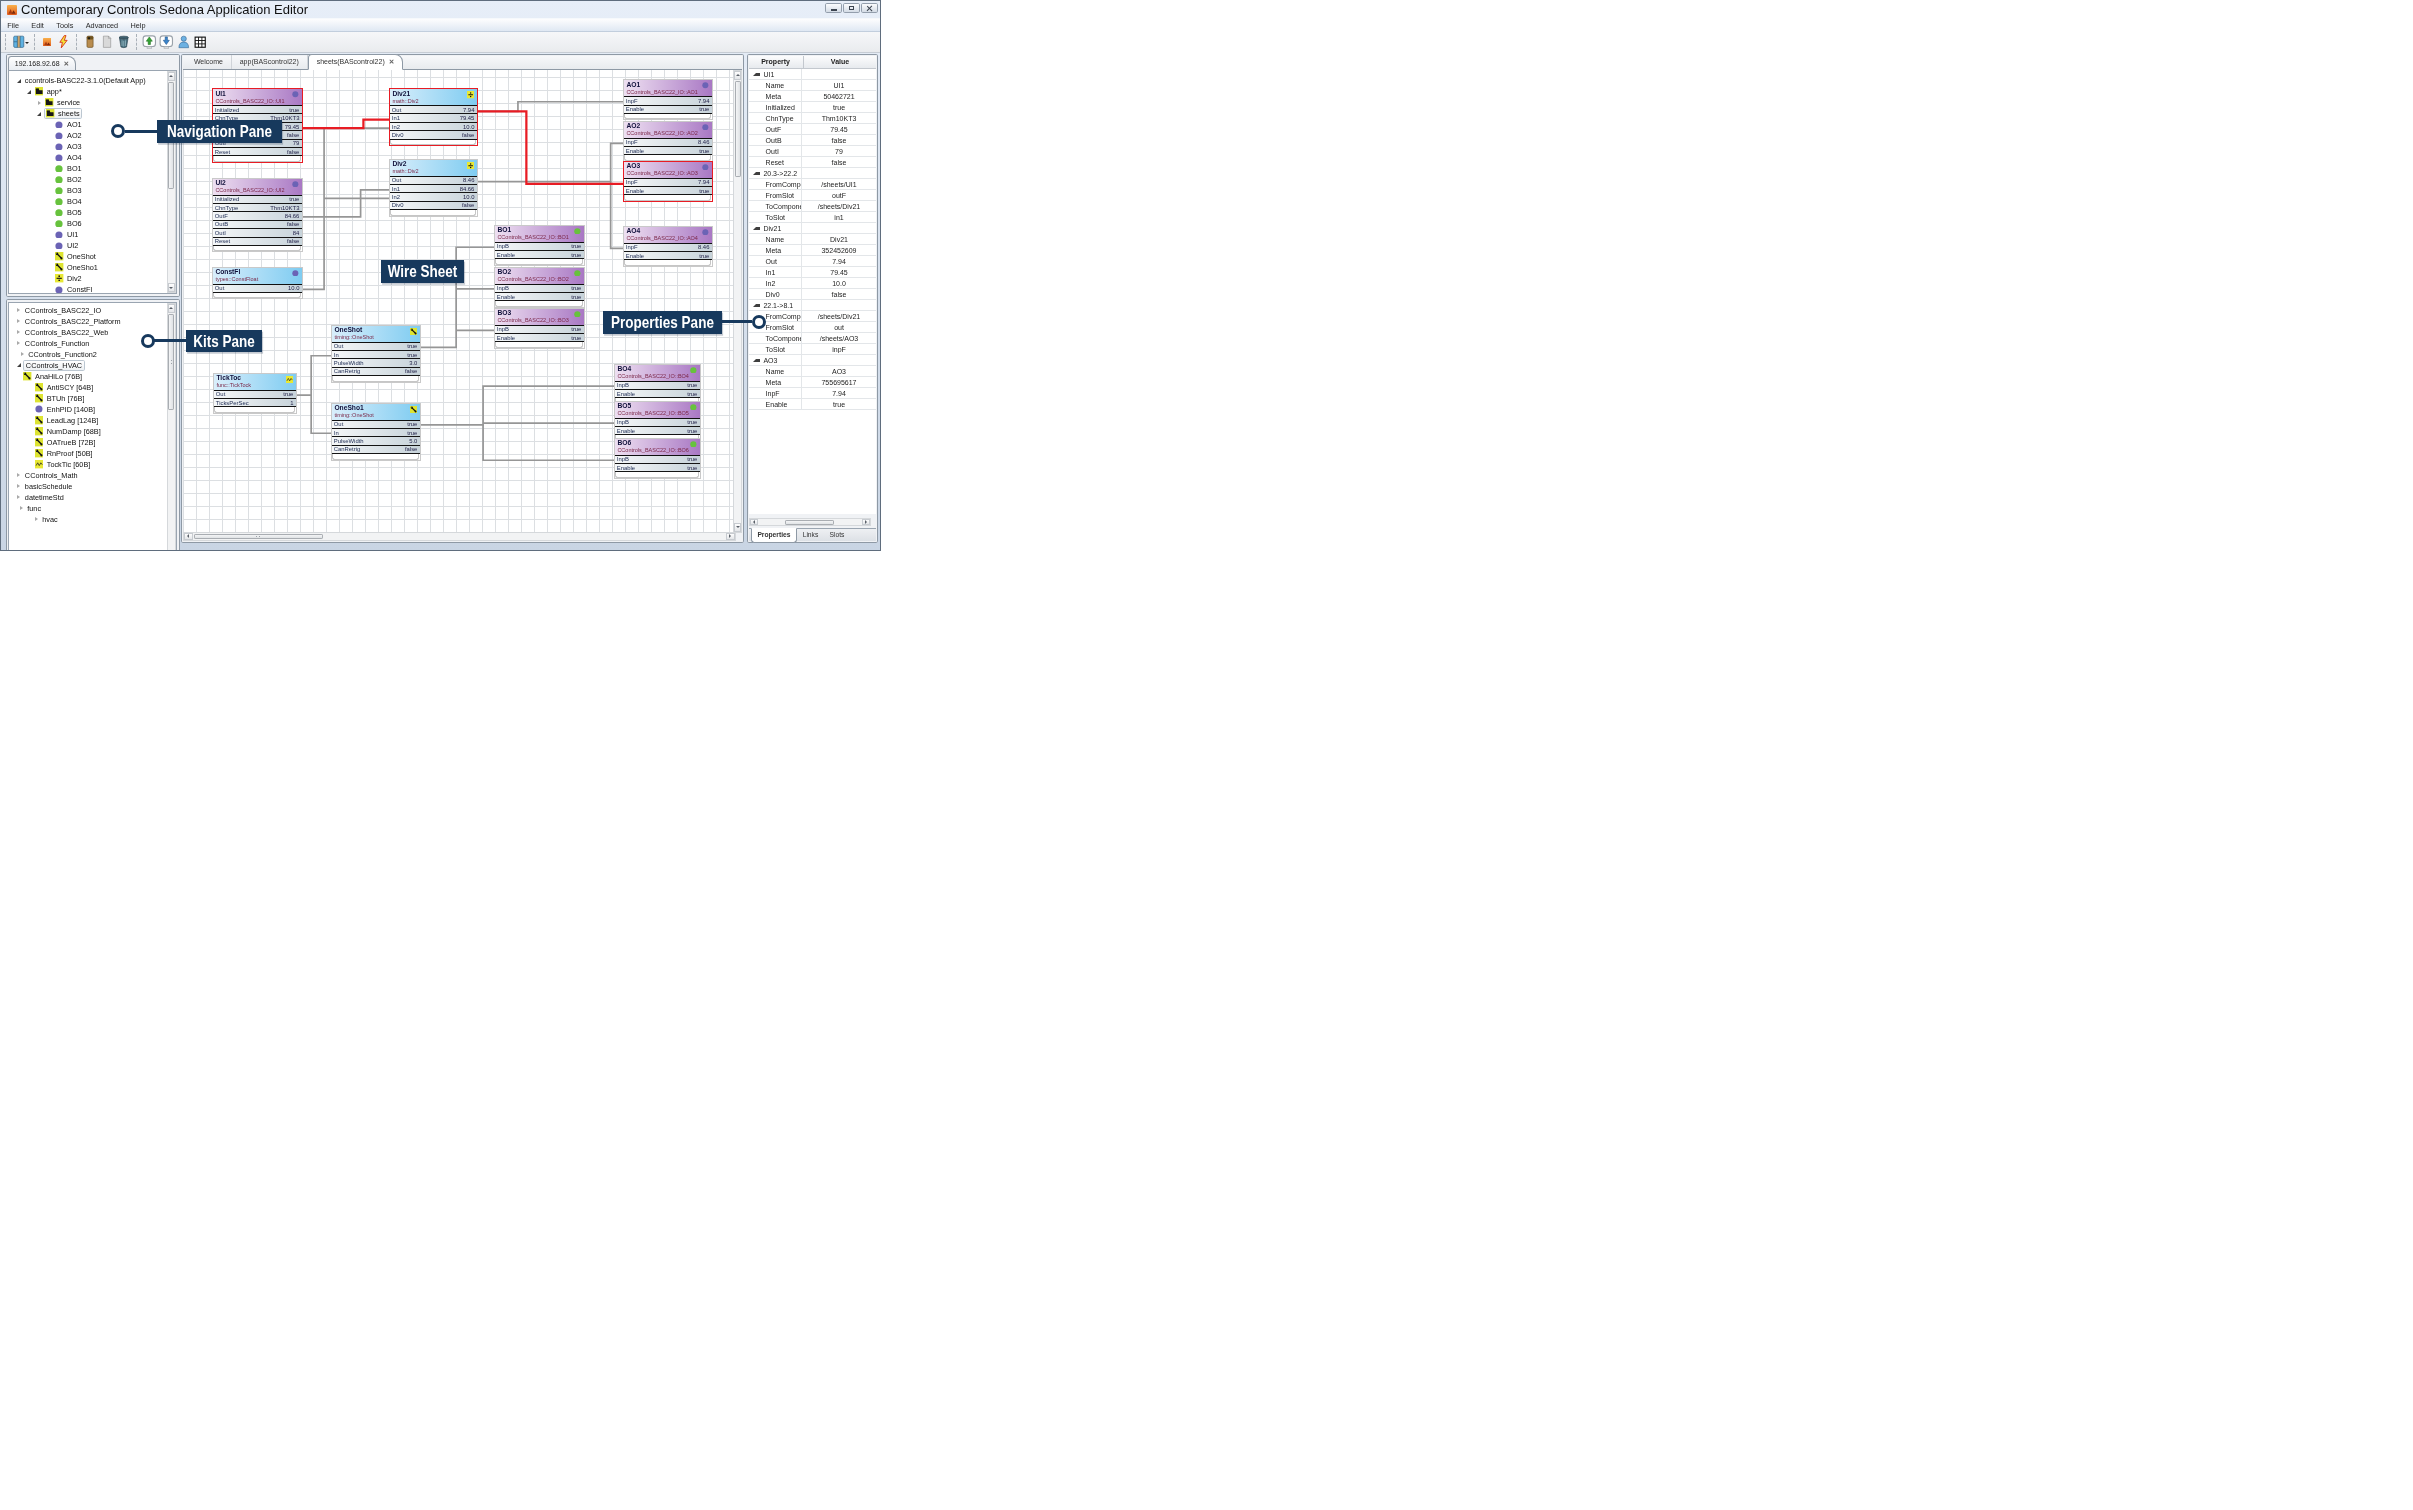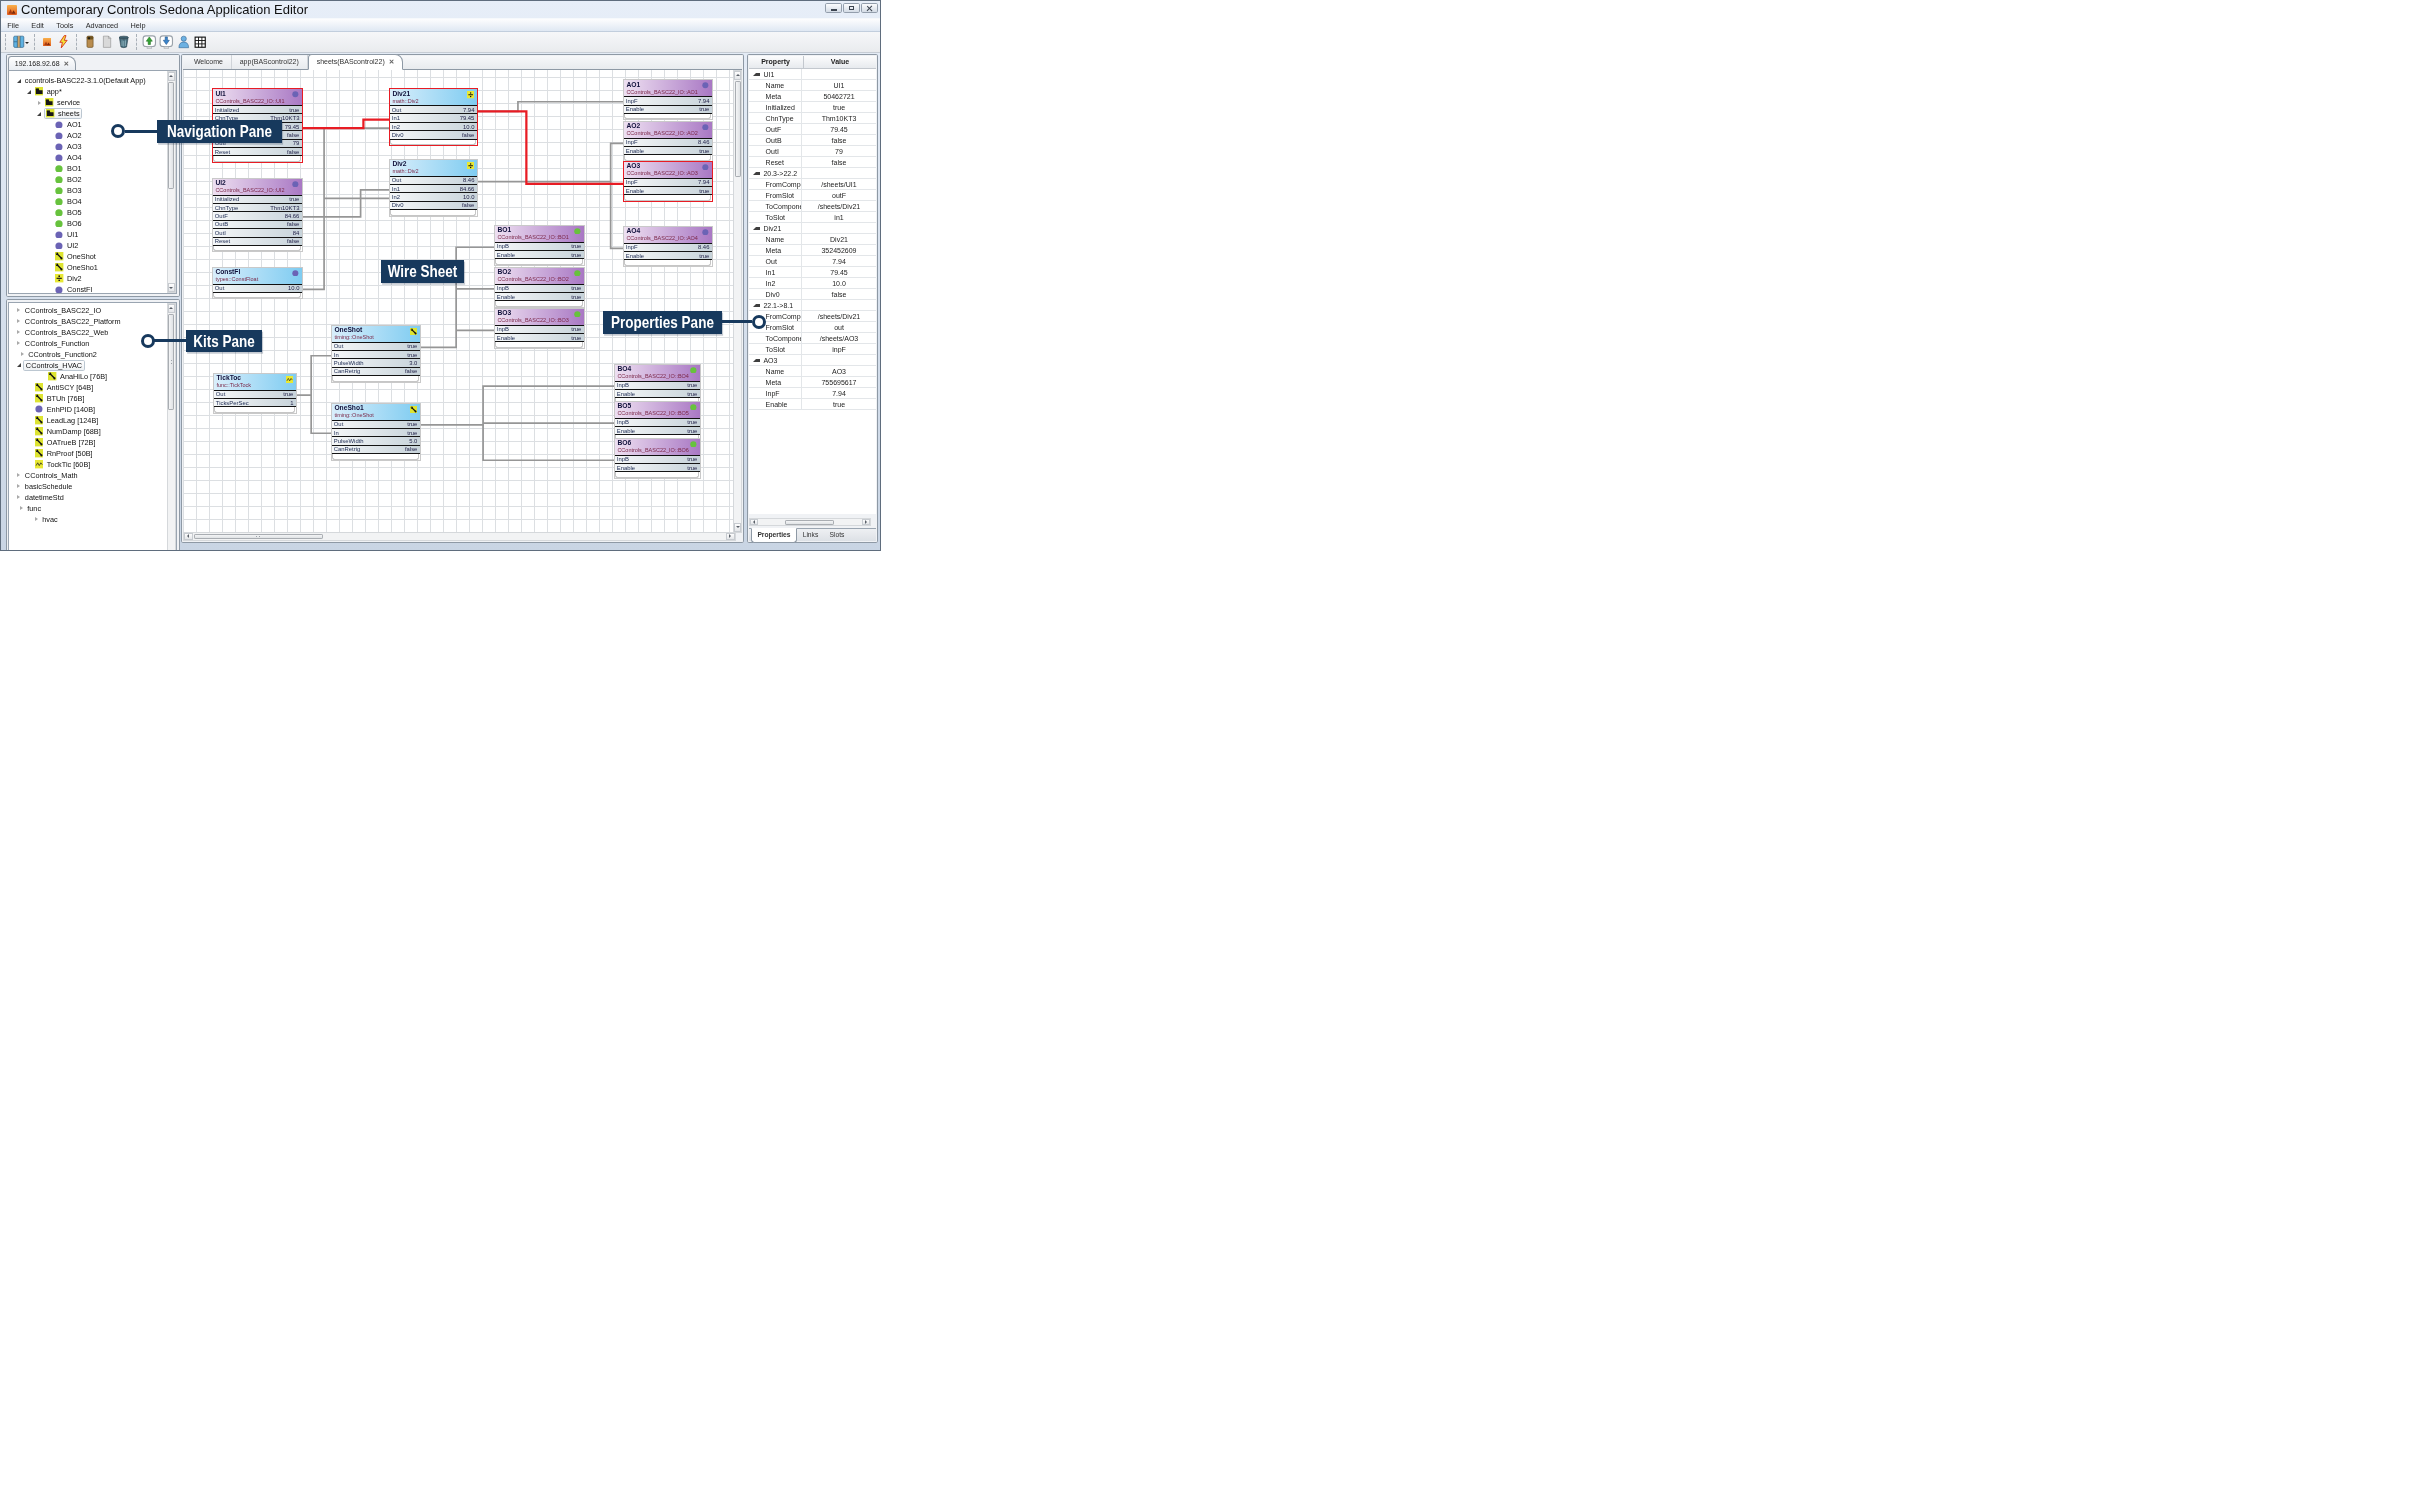--- a/index.html
+++ b/index.html
@@ -564,21 +564,21 @@
             </span>
           </div>
           <div class="trow" style="padding-left: 5.6px;">
             <span class="exp">
               <span class="exp-open"></span>
             </span>
             <span class="hl sel">
               <span>CControls_HVAC</span>
             </span>
           </div>
-          <div class="trow" style="padding-left: 29px;">
+          <div class="trow" style="padding-left: 4px;">
             <span class="exp"></span>
             <span class="hl">
               <span class="ticon">
                 <svg width="8.4" height="8.4" viewBox="0 0 15 15">
                   <rect width="15" height="15" fill="#dde431"></rect>
                   <line x1="3.6" y1="3.2" x2="11.2" y2="10.8" stroke="#111" stroke-width="2.4"></line>
                   <circle cx="3.6" cy="3.2" r="2.2" fill="#111"></circle>
                   <circle cx="2.2" cy="1.8" r="1.1" fill="#dde431"></circle>
                   <circle cx="11.6" cy="11.4" r="1.9" fill="#111"></circle>
                   <circle cx="13.2" cy="13" r="1" fill="#dde431"></circle>

